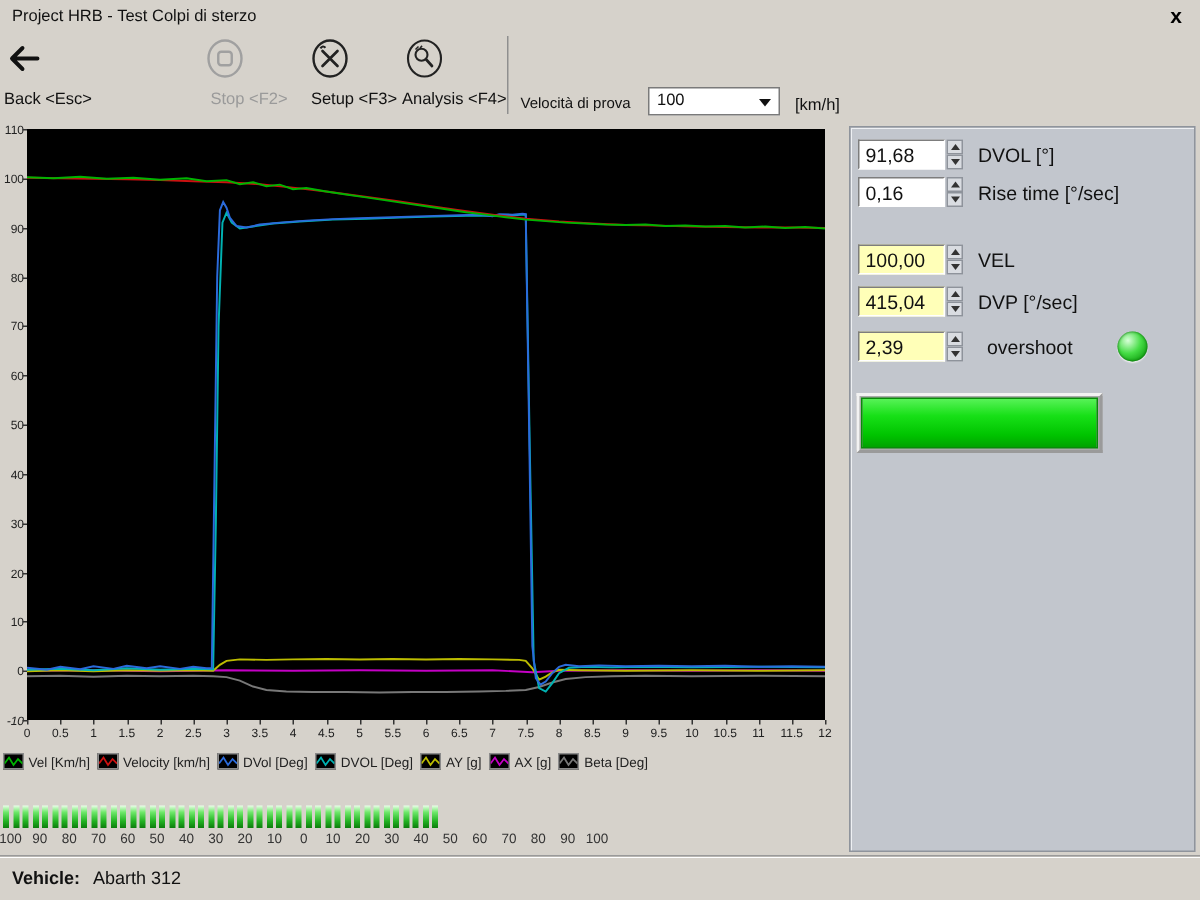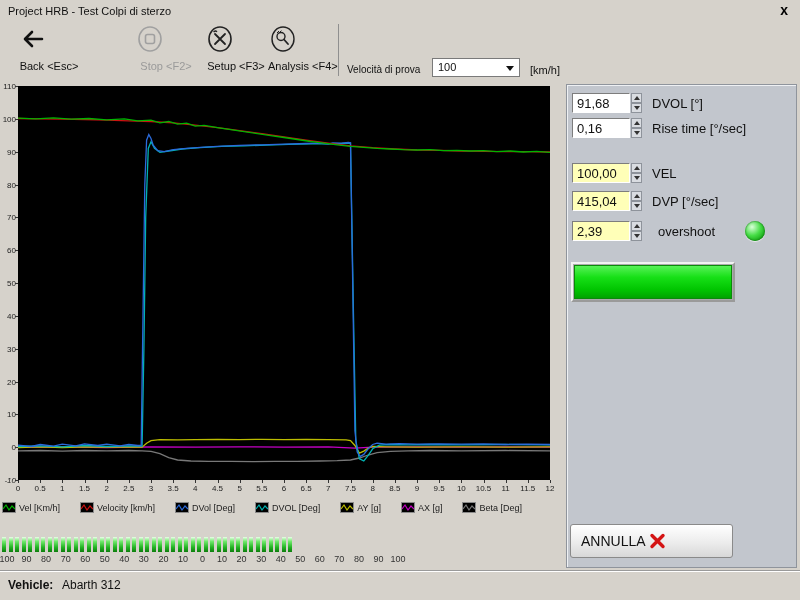--- a/index.html
+++ b/index.html
@@ -27,21 +27,21 @@
   .vel-unit { position:absolute; left:530px; top:42px; font-size:11px; }
 
   
   .plot { position:absolute; left:18px; top:86px; width:532px; height:394px; background:#000; }
   .ylab { position:absolute; width:16px; text-align:right; font-size:8px; color:#222; }
   .ytick { position:absolute; width:3px; height:1px; background:#333; left:15px; }
   .xlab { position:absolute; top:484px; font-size:8px; color:#222; transform:translateX(-50%); }
   .xtick { position:absolute; top:480px; width:1px; height:3px; background:#333; }
 
   
-  .legend { position:absolute; left:2px; top:502px; display:flex; gap:20px; }
+  .legend { position:absolute; left:2px; top:502px; display:flex; gap:5px; }
   .leg-item { display:flex; align-items:center; gap:3px; }
   .leg-swatch { width:14px; height:11px; background:#000; border:1px solid #8a8a8a; }
   .leg-label { font-size:9px; color:#222; white-space:nowrap; }
 
   
   .gauge { position:absolute; left:2px; top:537px; height:15px; display:flex; gap:2.5px; }
   .gseg { width:4px; height:15px; background:linear-gradient(180deg,#eaffe9,#6fe86a 30%,#22b122 70%,#0d7d0d); }
   .gscale { position:absolute; left:0; top:554px; width:420px; height:12px; }
   .gscale span { position:absolute; font-size:9px; color:#333; transform:translateX(-50%); }
 
@@ -81,21 +81,21 @@
 <body>
 
 <div id="app">
 
   <div class="titlebar">
     <span class="title">Project HRB - Test Colpi di sterzo</span>
     <span class="close-x">x</span>
   </div>
 
   <div class="toolbar">
-    <div class="tbtn" style="left:18px">
+    <div class="tbtn" style="left:1px">
       <span class="ticon">
         <svg width="30" height="30" viewBox="0 0 30 30">
             <path d="M24,15 H8 M14,8 L7,15 L14,22" stroke="#111" stroke-width="2.6" fill="none" stroke-linecap="round" stroke-linejoin="round"></path>
           </svg>
       </span>
       <span class="tlabel">Back &lt;Esc&gt;</span>
     </div>
     <div class="tbtn disabled" style="left:135px">
       <span class="ticon">
         <svg width="30" height="30" viewBox="0 0 30 30">
@@ -397,28 +397,20 @@
         </div>
       <span class="flabel" style="margin-left:16px">overshoot</span>
     </div>
     <div class="led" style="top:136px"></div>
 
     <div class="greenbar">
         <div class="fill"></div>
       </div>
 
 
-    <button class="pbtn" style="top:439px; height:34px">
-      <span>ANNULLA</span>
-      <span class="bicon" style="left:78px">
-        <svg width="17" height="17" viewBox="0 0 17 17">
-            <path d="M3,3 L14,14 M14,3 L3,14" stroke="#d41414" stroke-width="3.4" stroke-linecap="round"></path>
-          </svg>
-      </span>
-    </button>
   </div>
 
   <div class="statusbar">
     <span class="vlabel">Vehicle:</span>
     <span class="vvalue">Abarth 312</span>
   </div>
 
 </div>
 
 </body></html>

